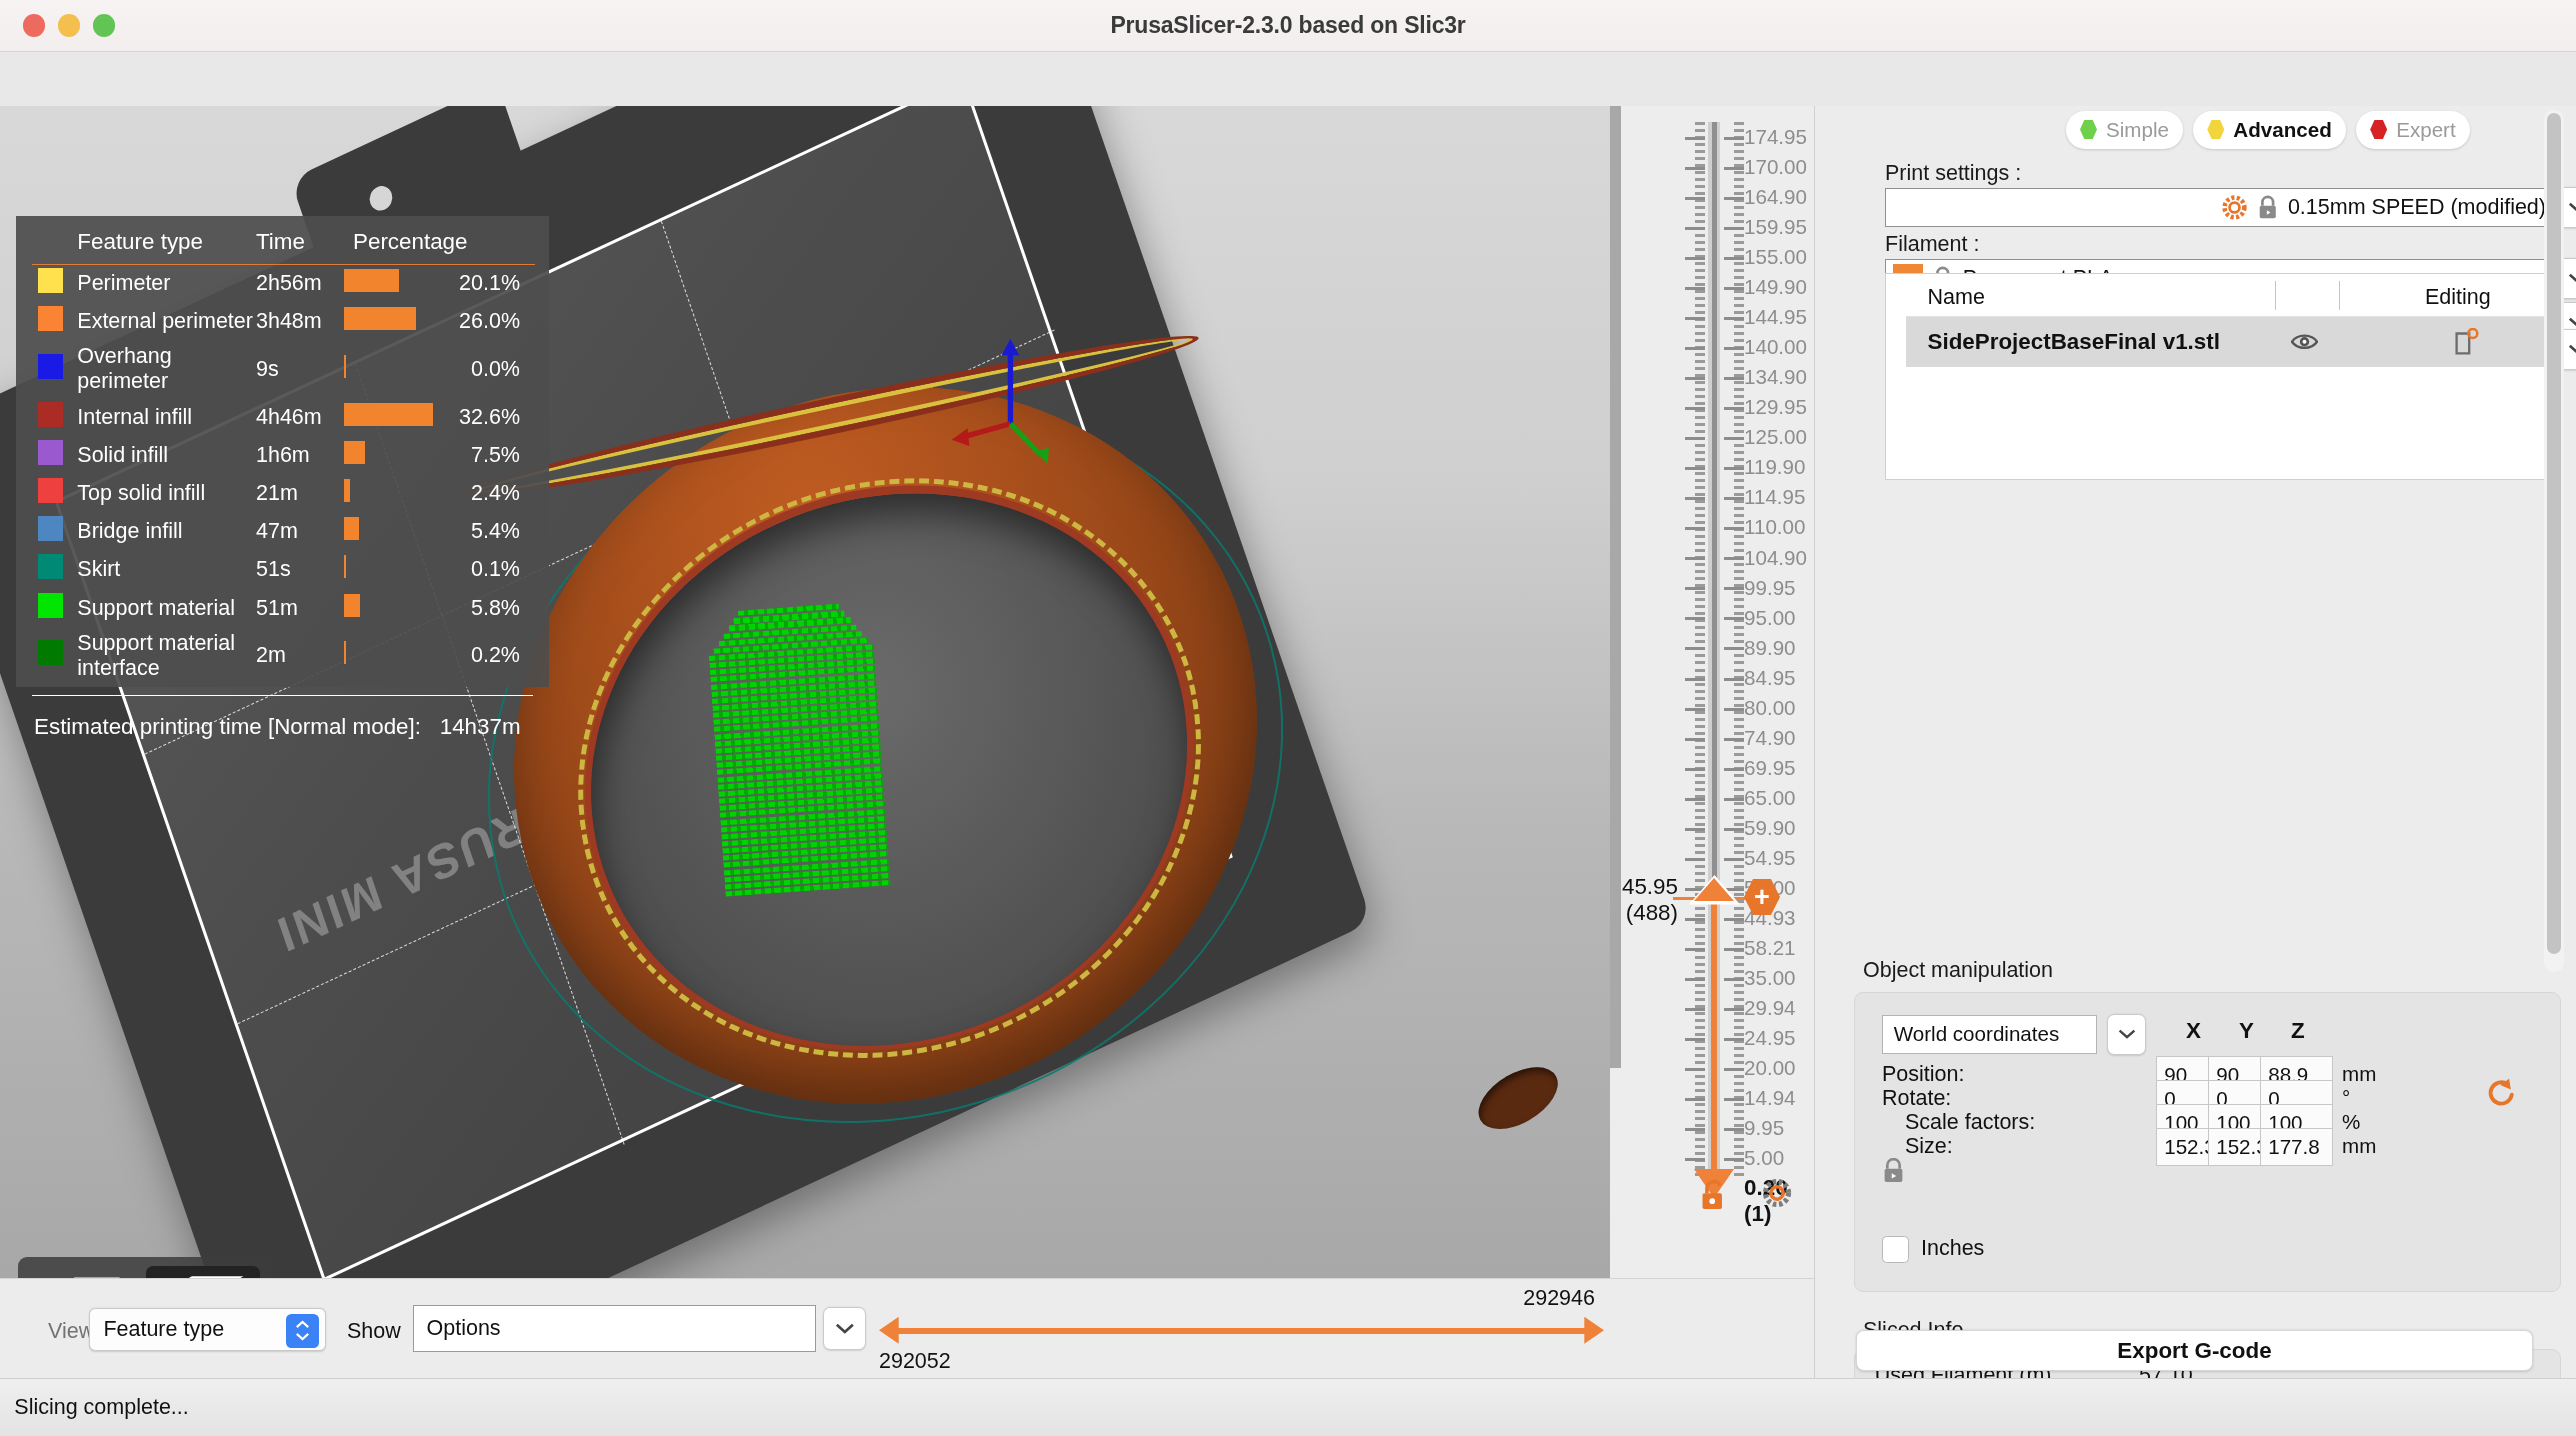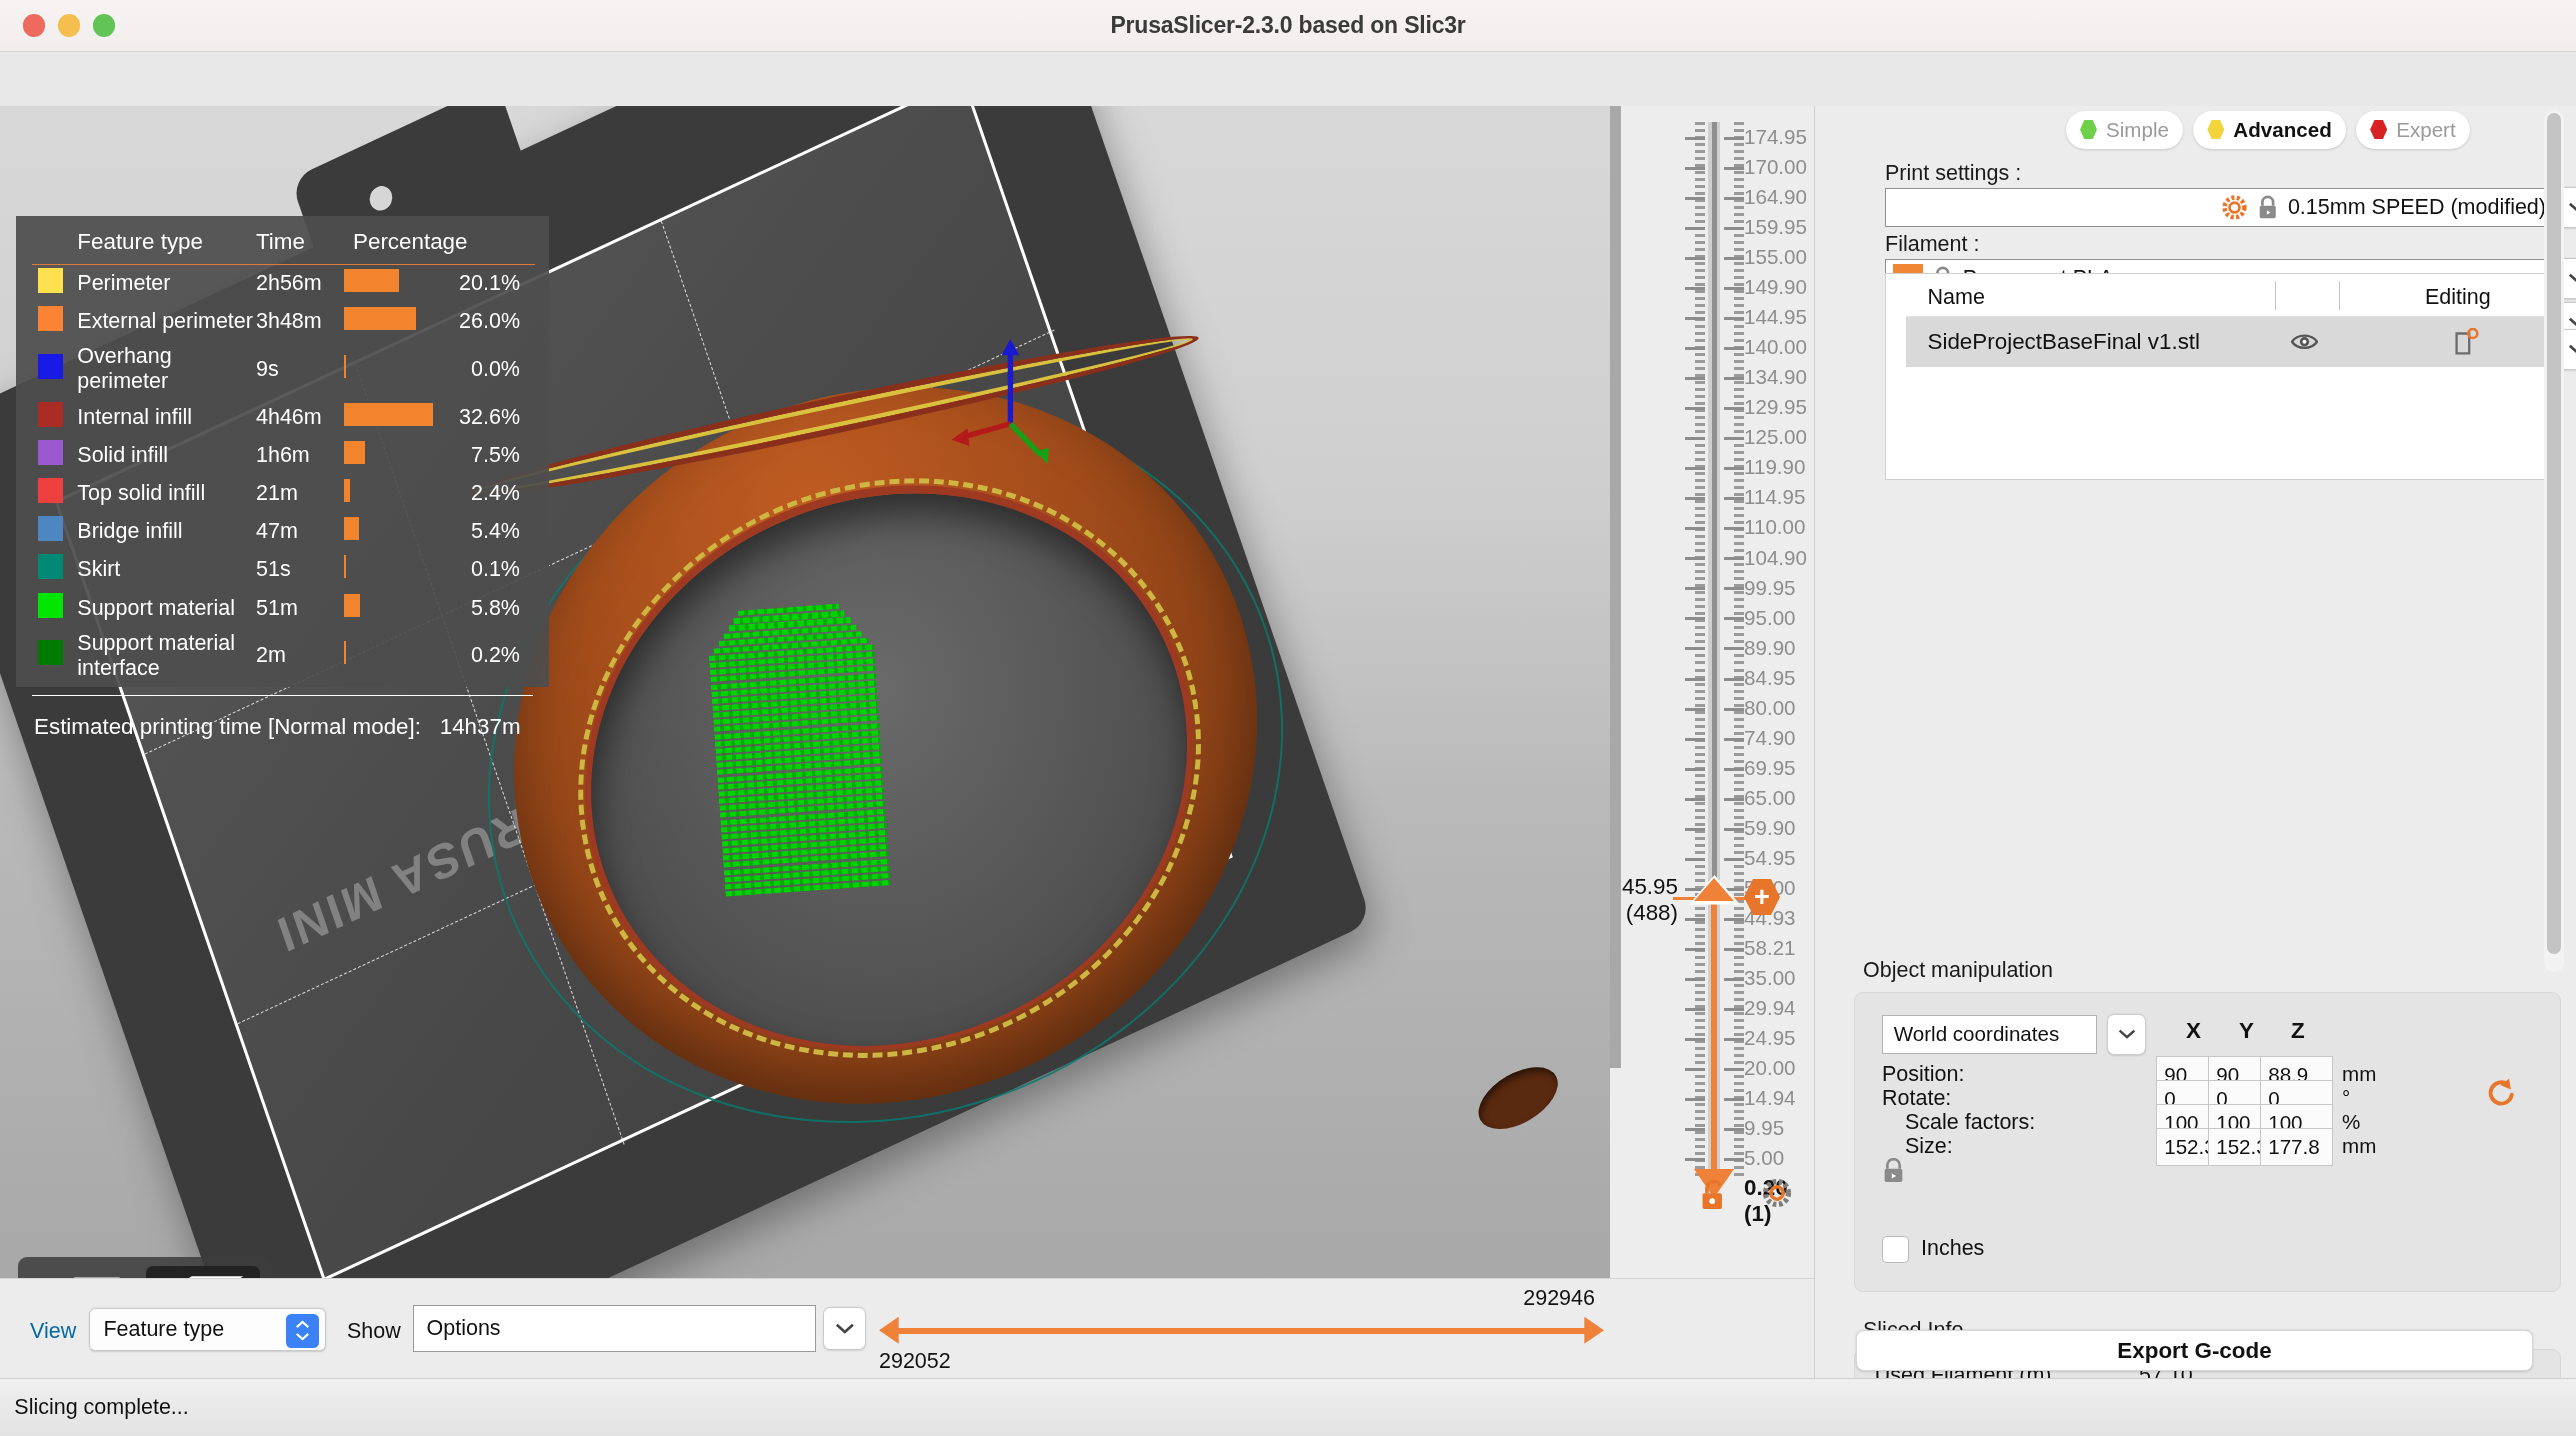--- a/index.html
+++ b/index.html
@@ -225,21 +225,21 @@
     color: #fff; font-size: 27px; line-height: 1; font-weight: bold;
   }
   #vs-lock { position: absolute; left: 89px; top: 1073px; width: 30px; height: 32px; }
   #vs-gear { position: absolute; left: 152px; top: 1072px; width: 30px; height: 30px; }
 
   
   #bottombar {
     position: absolute; left: 0; top: 1278px; width: 1814px; height: 100px;
     background: #ececec; border-top: 0.9px solid #d4d4d4;
   }
-  #lbl-view { position: absolute; left: 30px; top: 40px; font-size: 21.5px; color: #0369a1; }
+  #lbl-view { position: absolute; left: 48px; top: 40px; font-size: 21.5px; color: #737373; }
   #sel-view {
     position: absolute; left: 89px; top: 29px; width: 237px; height: 43px;
     background: #fdfdfd; border: 0.9px solid #c9c9c9; border-radius: 6.3px;
     box-shadow: 0 0.9px 1.8px rgba(0,0,0,.14);
     display: flex; align-items: center; padding-left: 13.4px;
     font-size: 21.5px; color: #111;
   }
   #sel-view-stepper {
     position: absolute; right: 6.3px; top: 4.5px; width: 33px; height: 34px;
     background: #3b82f6; border-radius: 5.4px;
@@ -306,21 +306,21 @@
     background: #ffffff; border: 0.9px solid #cfcfcf; padding-left: 20px;
   }
   #objlist-head { position: relative; height: 43px; border-bottom: 0.9px solid #e2e2e2; }
   #objlist-head .col-name { position: absolute; left: 21.5px; top: 10.7px; font-size: 21.5px; color: #111; }
   #objlist-head .col-edit { position: absolute; left: 519px; top: 10.7px; font-size: 21.5px; color: #111; }
   #objlist-head .vline { position: absolute; top: 7.2px; width: 0.9px; height: 29px; background: #c5c5c5; }
   #objrow {
     position: relative; height: 50px; background: #d9d9d9;
     display: flex; align-items: center;
   }
-  #objrow .obj-name { position: absolute; left: 21.5px; font-size: 22.4px; color: #111; }
+  #objrow .obj-name { position: absolute; left: 21.5px; font-size: 22.4px; color: #111; font-weight: bold; }
   #objrow .eye { position: absolute; left: 385px; }
   #objrow .edit { position: absolute; left: 547px; }
 
   
   #om-title { position: absolute; left: 48px; top: 852px; font-size: 21.5px; color: #1a1a1a; }
   #om-box {
     position: absolute; left: 39px; top: 886px; width: 707px; height: 300px;
     background: #e4e4e4; border: 0.9px solid #d7d7d7; border-radius: 9px;
   }
   #om-coordsel {

